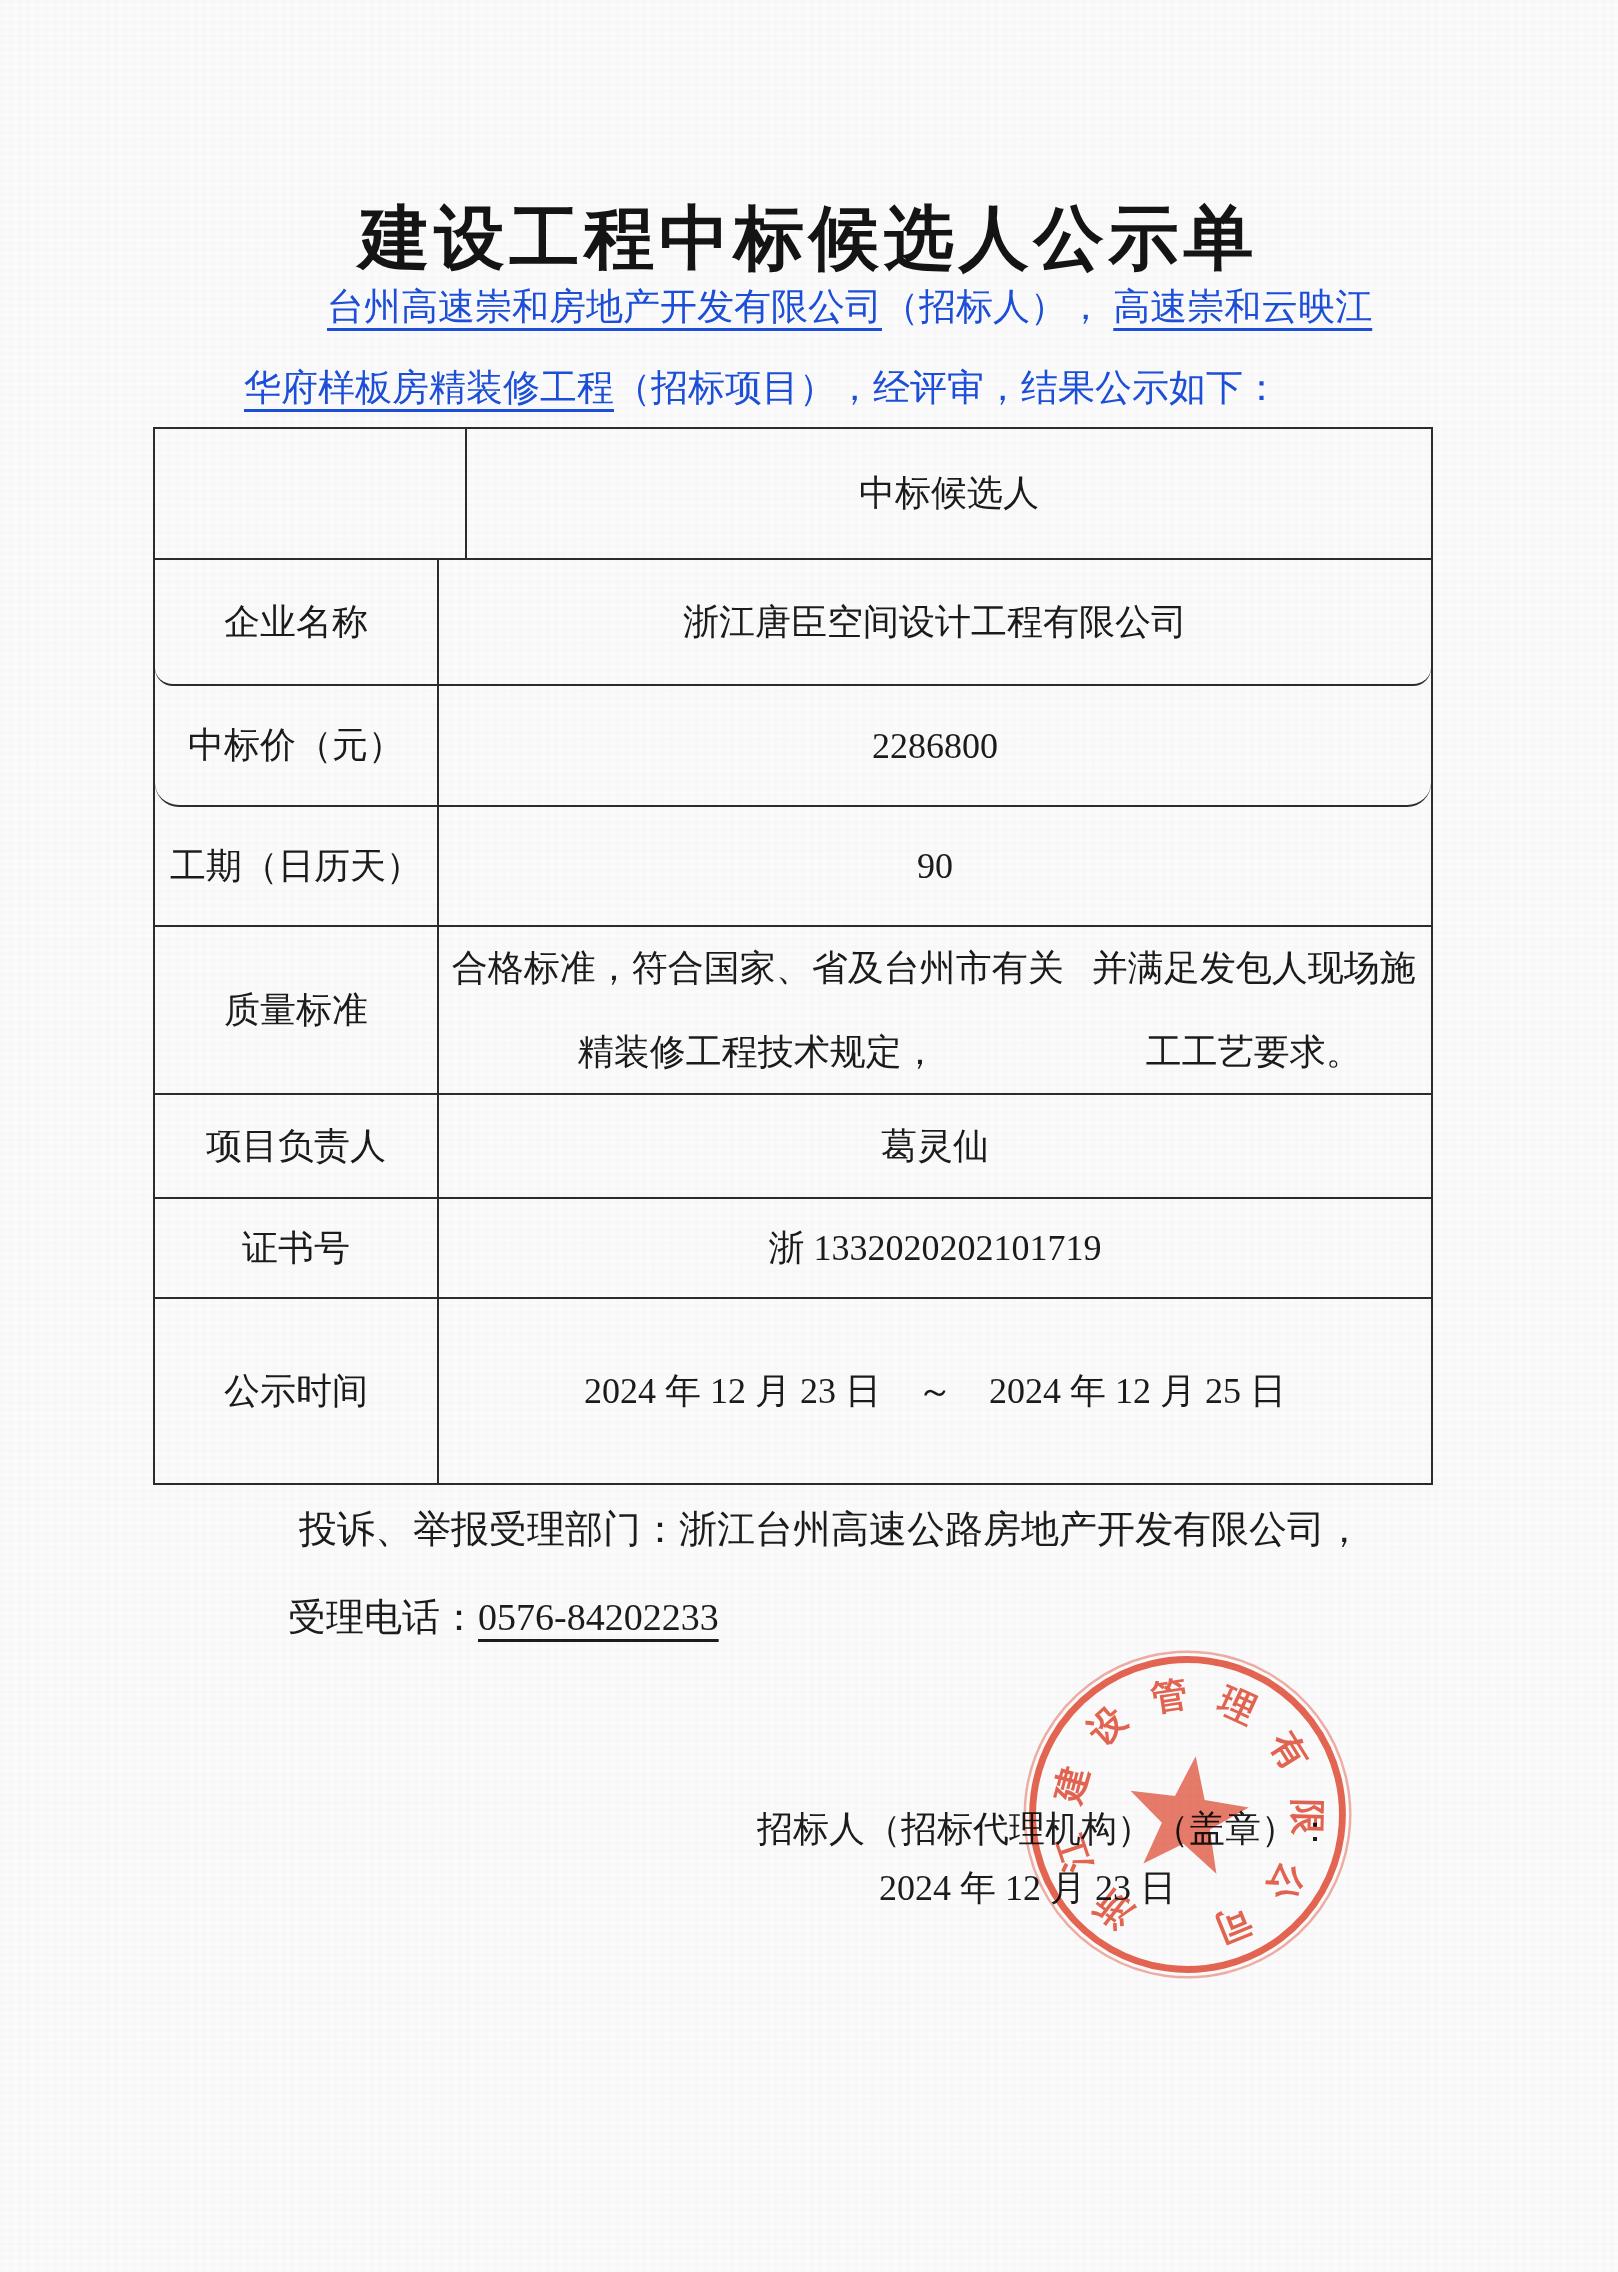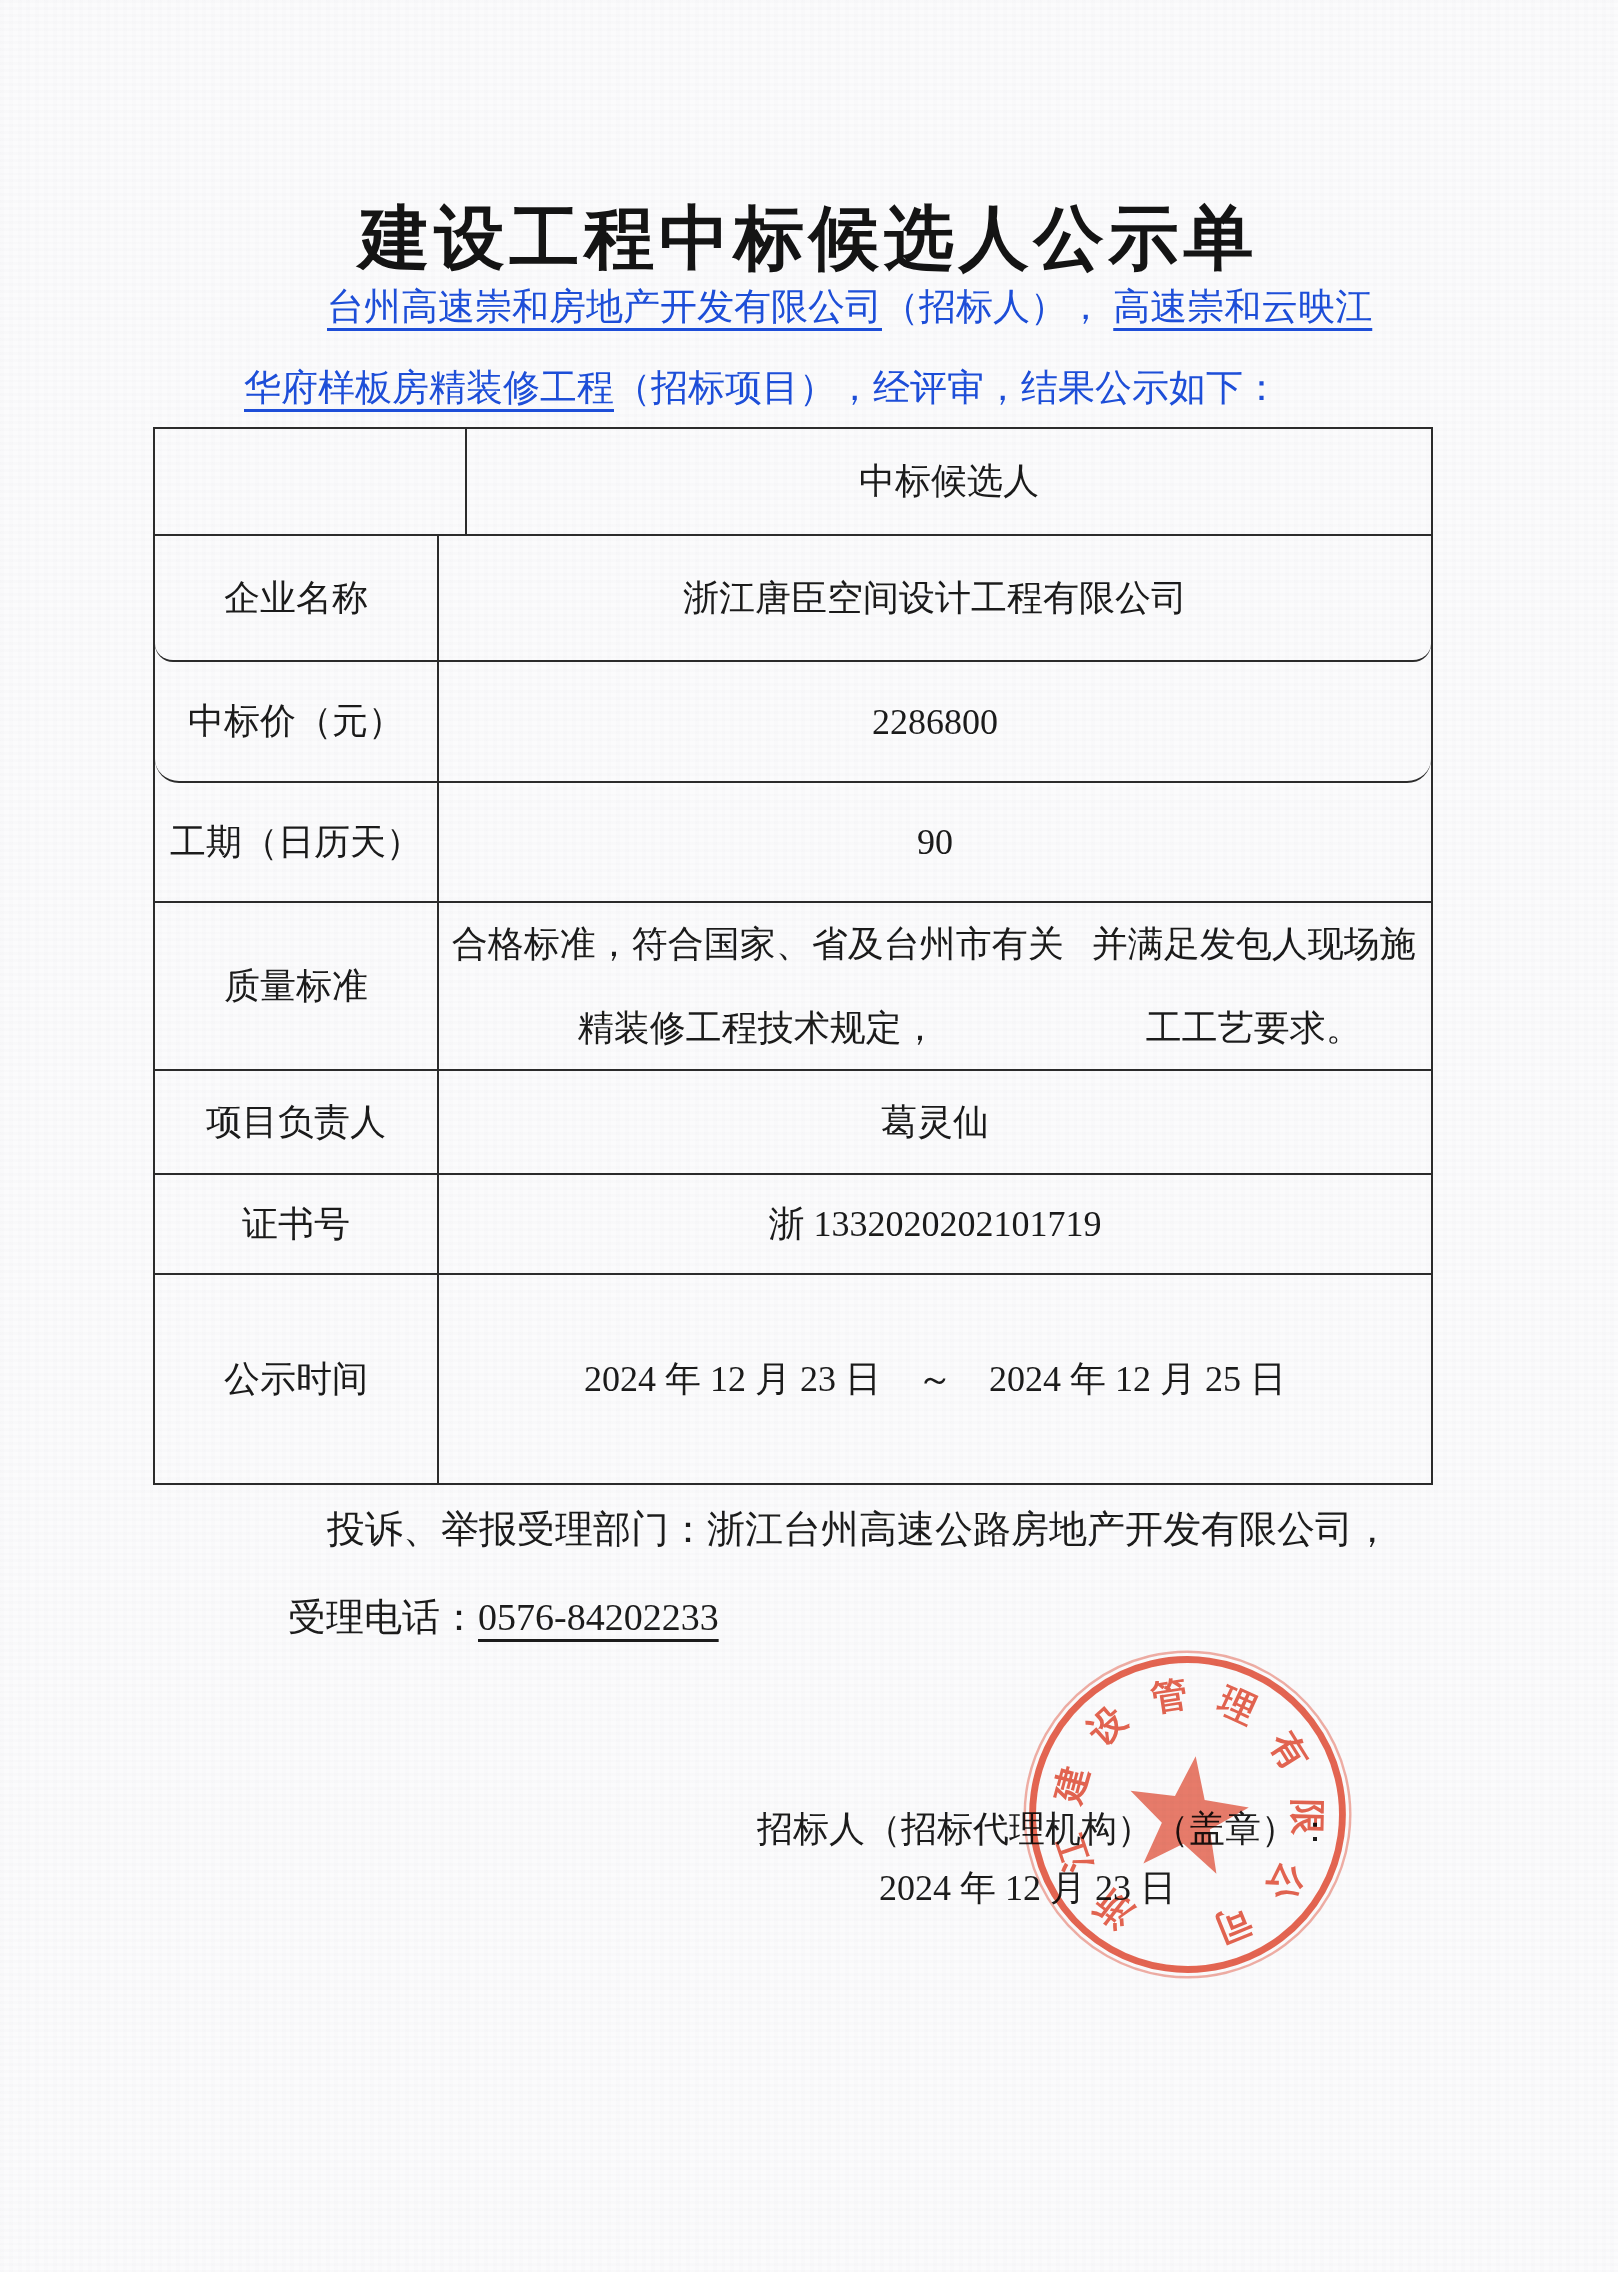--- a/index.html
+++ b/index.html
@@ -41,26 +41,26 @@
   .t-row:last-child{border-bottom:none;flex:1;}
   .t-row .cell-l{
     width:284px;border-right:2px solid #2b2b2b;box-sizing:border-box;
     display:flex;align-items:center;justify-content:center;
     font-size:36px;
   }
   .t-row .cell-r{
     flex:1;display:flex;align-items:center;justify-content:center;
     font-size:36px;text-align:center;
   }
-  .r1{height:107px;padding-left:28px;} .r2{height:126px;border-radius:18px;} .r3{height:121px;border-radius:24px;} .r4{height:120px;}
+  .r1{height:131px;padding-left:28px;} .r2{height:126px;border-radius:18px;} .r3{height:121px;border-radius:24px;} .r4{height:120px;}
   .r5{height:168px;} .r6{height:104px;} .r7{height:100px;}
   .cell-r.multiline{flex-direction:row;justify-content:center;line-height:84px;}
   
   .foot-line{position:absolute;font-size:38px;white-space:nowrap;color:#1c1c1c;}
-  .complaint{left:299px;top:1504px;margin-left:28px;}
+  .complaint{left:299px;top:1504px;}
   .phone{left:288px;top:1592px;}
   .sign{left:757px;top:1805px;font-size:36px;}
   .sign-date{left:879px;top:1864px;font-size:36px;}
   
   .stamp{
     position:absolute;left:1011px;top:1638px;width:353px;height:353px;
     mix-blend-mode:multiply;opacity:0.93;
   }
 </style>
 </head>

